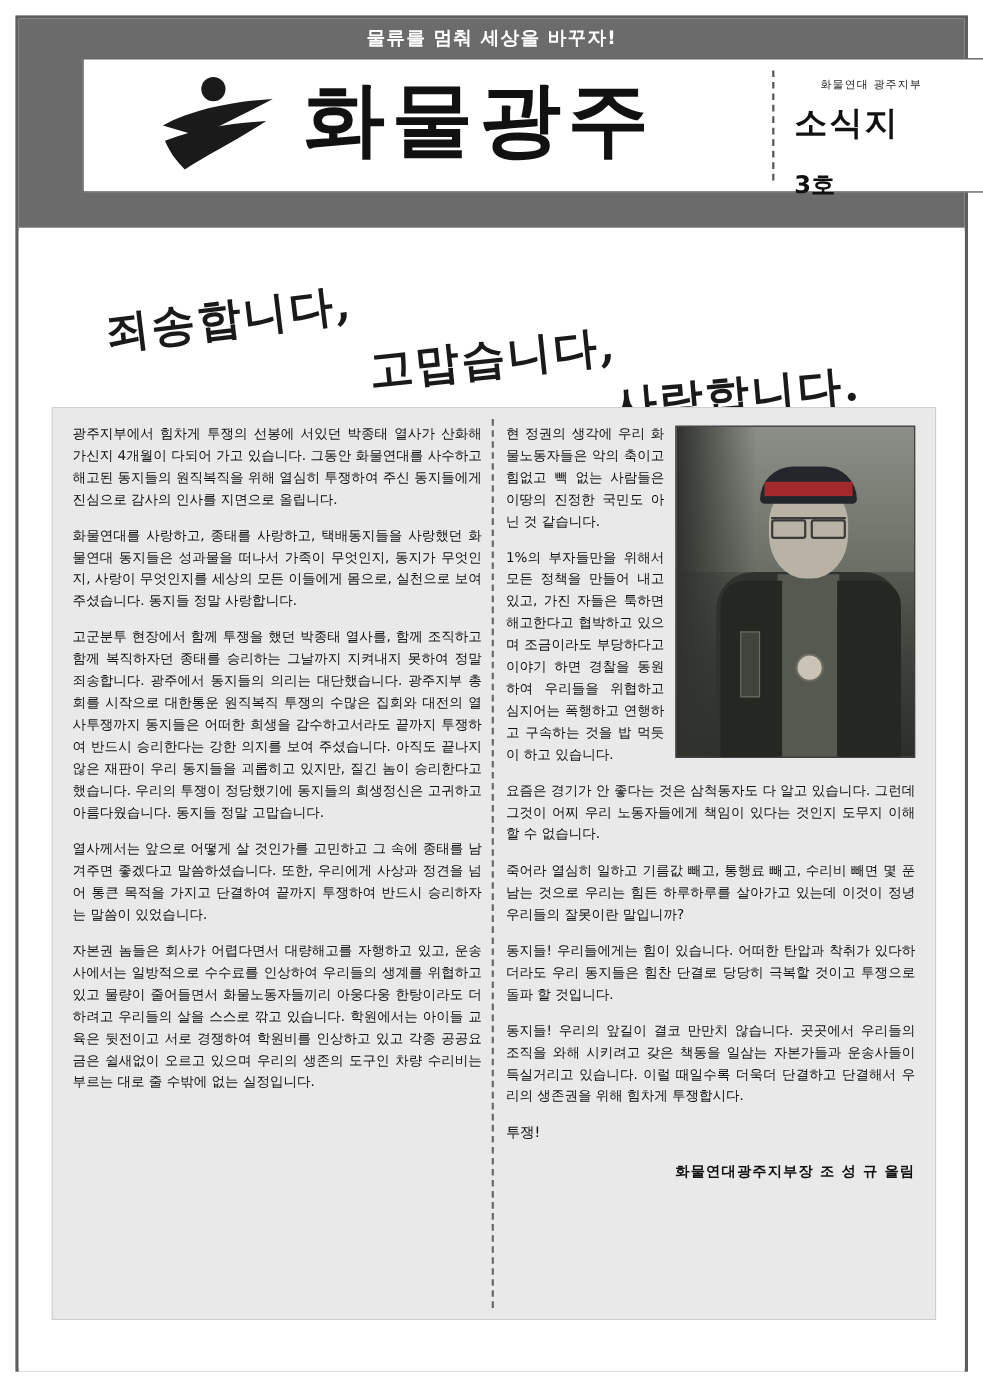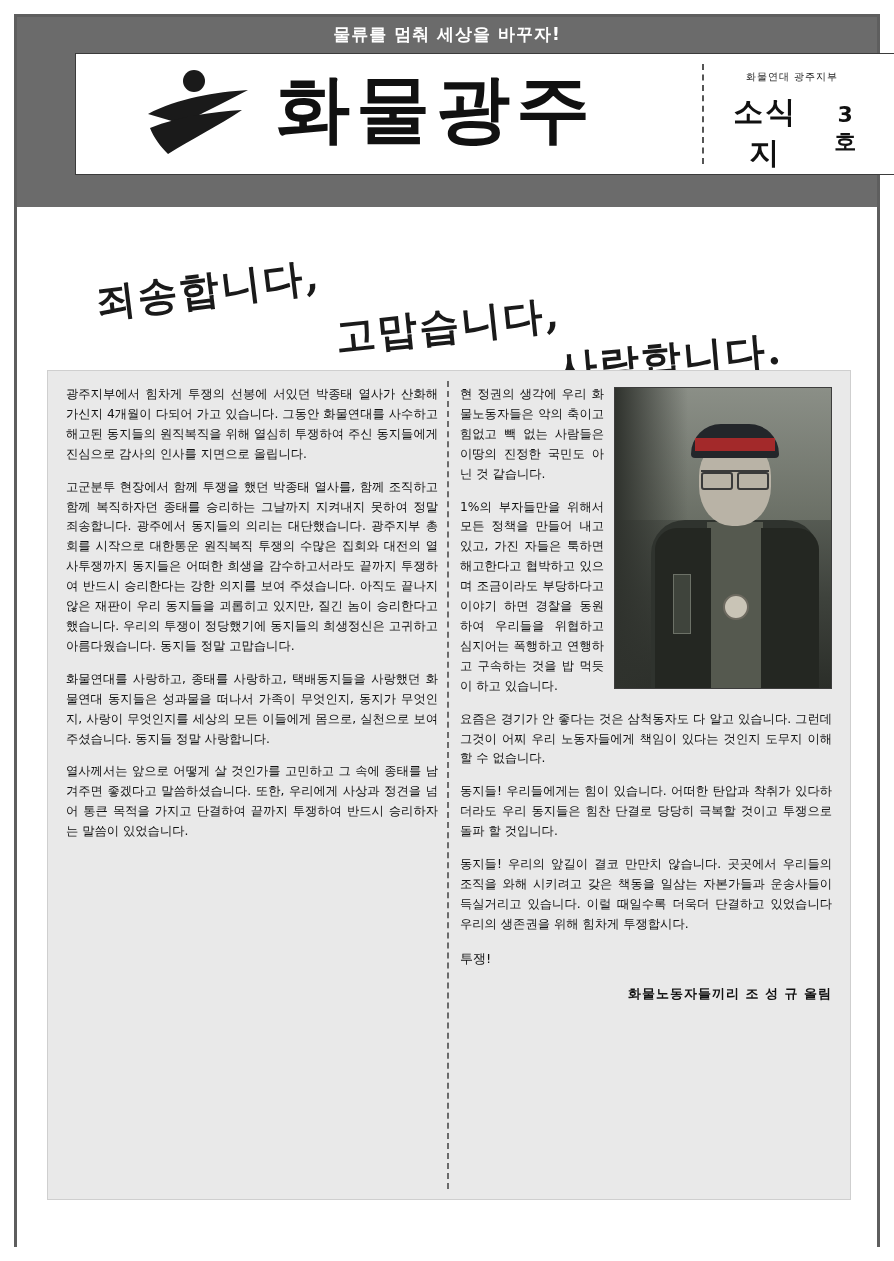--- a/index.html
+++ b/index.html
@@ -103,20 +103,21 @@
     font-size: 10px;
     color: #222222;
     letter-spacing: 1px;
   }
   .issue-line {
     margin-top: 8px;
     display: flex;
     align-items: baseline;
     justify-content: flex-end;
     gap: 20px;
+    flex-direction: column;
   }
   .issue-name {
     font-size: 30px;
     font-weight: bold;
     color: #111111;
     letter-spacing: 2px;
   }
   .issue-no {
     font-size: 22px;
     font-weight: bold;
@@ -348,27 +349,29 @@
       <span class="hl2">고맙습니다,</span>
       <span class="hl3">사랑합니다.</span>
     </div>
 
     <div class="content-panel">
       <div class="center-divider"></div>
 
       <div class="col col-left">
         <p>광주지부에서 힘차게 투쟁의 선봉에 서있던 박종태 열사가 산화해 가신지 4개월이 다되어 가고 있습니다.
 그동안 화물연대를 사수하고 해고된 동지들의 원직복직을 위해 열심히 투쟁하여 주신 동지들에게 진심으로 감사의 인사를 지면으로 올립니다.</p>
+        <p>화물연대를 사랑하고, 종태를 사랑하고, 택배동지들을 사랑했던 화물연대 동지들은 성과물을 떠나서 가족이 무엇인지, 동지가 무엇인지, 사랑이 무엇인지를 세상의 모든 이들에게 몸으로, 실천으로 보여 주셨습니다. 동지들 정말 사랑합니다.</p>
         <p>고군분투 현장에서 함께 투쟁을 했던 박종태 열사를, 함께 조직하고 함께 복직하자던 종태를 승리하는 그날까지 지켜내지 못하여 정말 죄송합니다.
 광주에서 동지들의 의리는 대단했습니다. 광주지부 총회를 시작으로 대한통운 원직복직 투쟁의 수많은 집회와 대전의 열사투쟁까지 동지들은 어떠한 희생을 감수하고서라도 끝까지 투쟁하여 반드시 승리한다는 강한 의지를 보여 주셨습니다.
  아직도 끝나지 않은 재판이 우리 동지들을 괴롭히고 있지만, 질긴 놈이 승리한다고 했습니다. 우리의 투쟁이 정당했기에 동지들의 희생정신은 고귀하고 아름다웠습니다.
 동지들 정말 고맙습니다.</p>
-        <p>화물연대를 사랑하고, 종태를 사랑하고, 택배동지들을 사랑했던 화물연대 동지들은 성과물을 떠나서 가족이 무엇인지, 동지가 무엇인지, 사랑이 무엇인지를 세상의 모든 이들에게 몸으로, 실천으로 보여 주셨습니다. 동지들 정말 사랑합니다.</p>
         <p>열사께서는 앞으로 어떻게 살 것인가를 고민하고 그 속에 종태를 남겨주면 좋겠다고 말씀하셨습니다.
 또한, 우리에게 사상과 정견을 넘어 통큰 목적을 가지고 단결하여 끝까지 투쟁하여 반드시 승리하자는 말씀이 있었습니다.</p>
+        <p>자본권 놈들은 회사가 어렵다면서 대량해고를 자행하고 있고, 운송사에서는 일방적으로 수수료를 인상하여 우리들의 생계를 위협하고 있고 물량이 줄어들면서 화물노동자들끼리 아웅다웅 한탕이라도 더 하려고 우리들의 살을 스스로 깎고 있습니다.
+학원에서는 아이들 교육은 뒷전이고 서로 경쟁하여 학원비를 인상하고 있고 각종 공공요금은 쉴새없이 오르고 있으며 우리의 생존의 도구인 차량 수리비는 부르는 대로 줄 수밖에 없는 실정입니다.</p>
       </div>
 
       <div class="col col-right">
         <div class="photo">
           <div class="ph-bg"></div>
           <div class="ph-wall"></div>
           <div class="ph-dark-left"></div>
           <div class="ph-body"></div>
           <div class="ph-shirt"></div>
           <div class="ph-vest-l"></div>
@@ -376,20 +379,21 @@
           <div class="ph-tag"></div>
           <div class="ph-badge"></div>
           <div class="ph-head"></div>
           <div class="ph-cap"></div>
           <div class="ph-cap-band"></div>
           <div class="ph-glasses"></div>
         </div>
         <p>현 정권의 생각에 우리 화물노동자들은 악의 축이고 힘없고 빽 없는 사람들은 이땅의 진정한 국민도 아닌 것 같습니다.</p>
         <p>1%의 부자들만을 위해서 모든 정책을 만들어 내고 있고, 가진 자들은 툭하면 해고한다고 협박하고 있으며 조금이라도 부당하다고 이야기 하면 경찰을 동원하여 우리들을 위협하고 심지어는 폭행하고 연행하고 구속하는 것을 밥 먹듯이 하고 있습니다.</p>
         <p>요즘은 경기가 안 좋다는 것은 삼척동자도 다 알고 있습니다. 그런데 그것이 어찌 우리 노동자들에게 책임이 있다는 것인지 도무지 이해할 수 없습니다.</p>
+        <p>죽어라 열심히 일하고 기름값 빼고, 통행료 빼고, 수리비 빼면 몇 푼 남는 것으로 우리는 힘든 하루하루를 살아가고 있는데 이것이 정녕 우리들의 잘못이란 말입니까?</p>
         <p>동지들! 우리들에게는 힘이 있습니다. 어떠한 탄압과 착취가 있다하더라도 우리 동지들은 힘찬 단결로 당당히 극복할 것이고 투쟁으로 돌파 할 것입니다.</p>
-        <p>동지들! 우리의 앞길이 결코 만만치 않습니다. 곳곳에서 우리들의 조직을 와해 시키려고 갖은 책동을 일삼는 자본가들과 운송사들이 득실거리고 있습니다. 이럴 때일수록 더욱더 단결하고 있었습니다 우리의 생존권을 위해 힘차게 투쟁합시다.</p>
+        <p>동지들! 우리의 앞길이 결코 만만치 않습니다. 곳곳에서 우리들의 조직을 와해 시키려고 갖은 책동을 일삼는 자본가들과 운송사들이 득실거리고 있습니다. 이럴 때일수록 더욱더 단결하고 단결해서 우리의 생존권을 위해 힘차게 투쟁합시다.</p>
         <p class="fight-word">투쟁!</p>
-        <div class="signature">화물노동자들끼리 조 성 규 올림</div>
+        <div class="signature">화물연대광주지부장 조 성 규 올림</div>
       </div>
     </div>
   </div>
 </div>
 
 </body></html>

